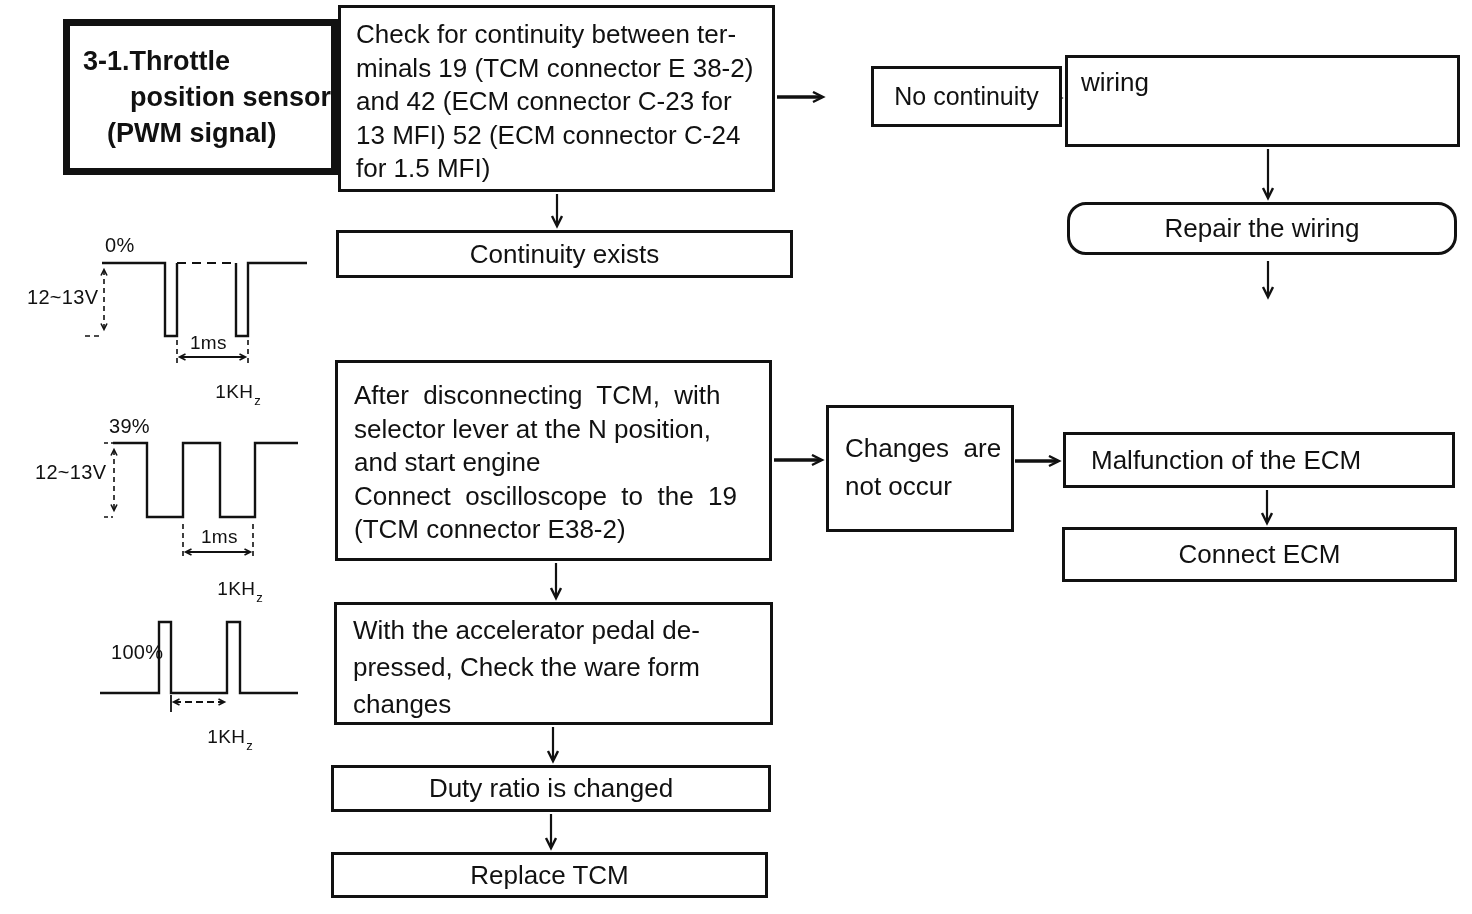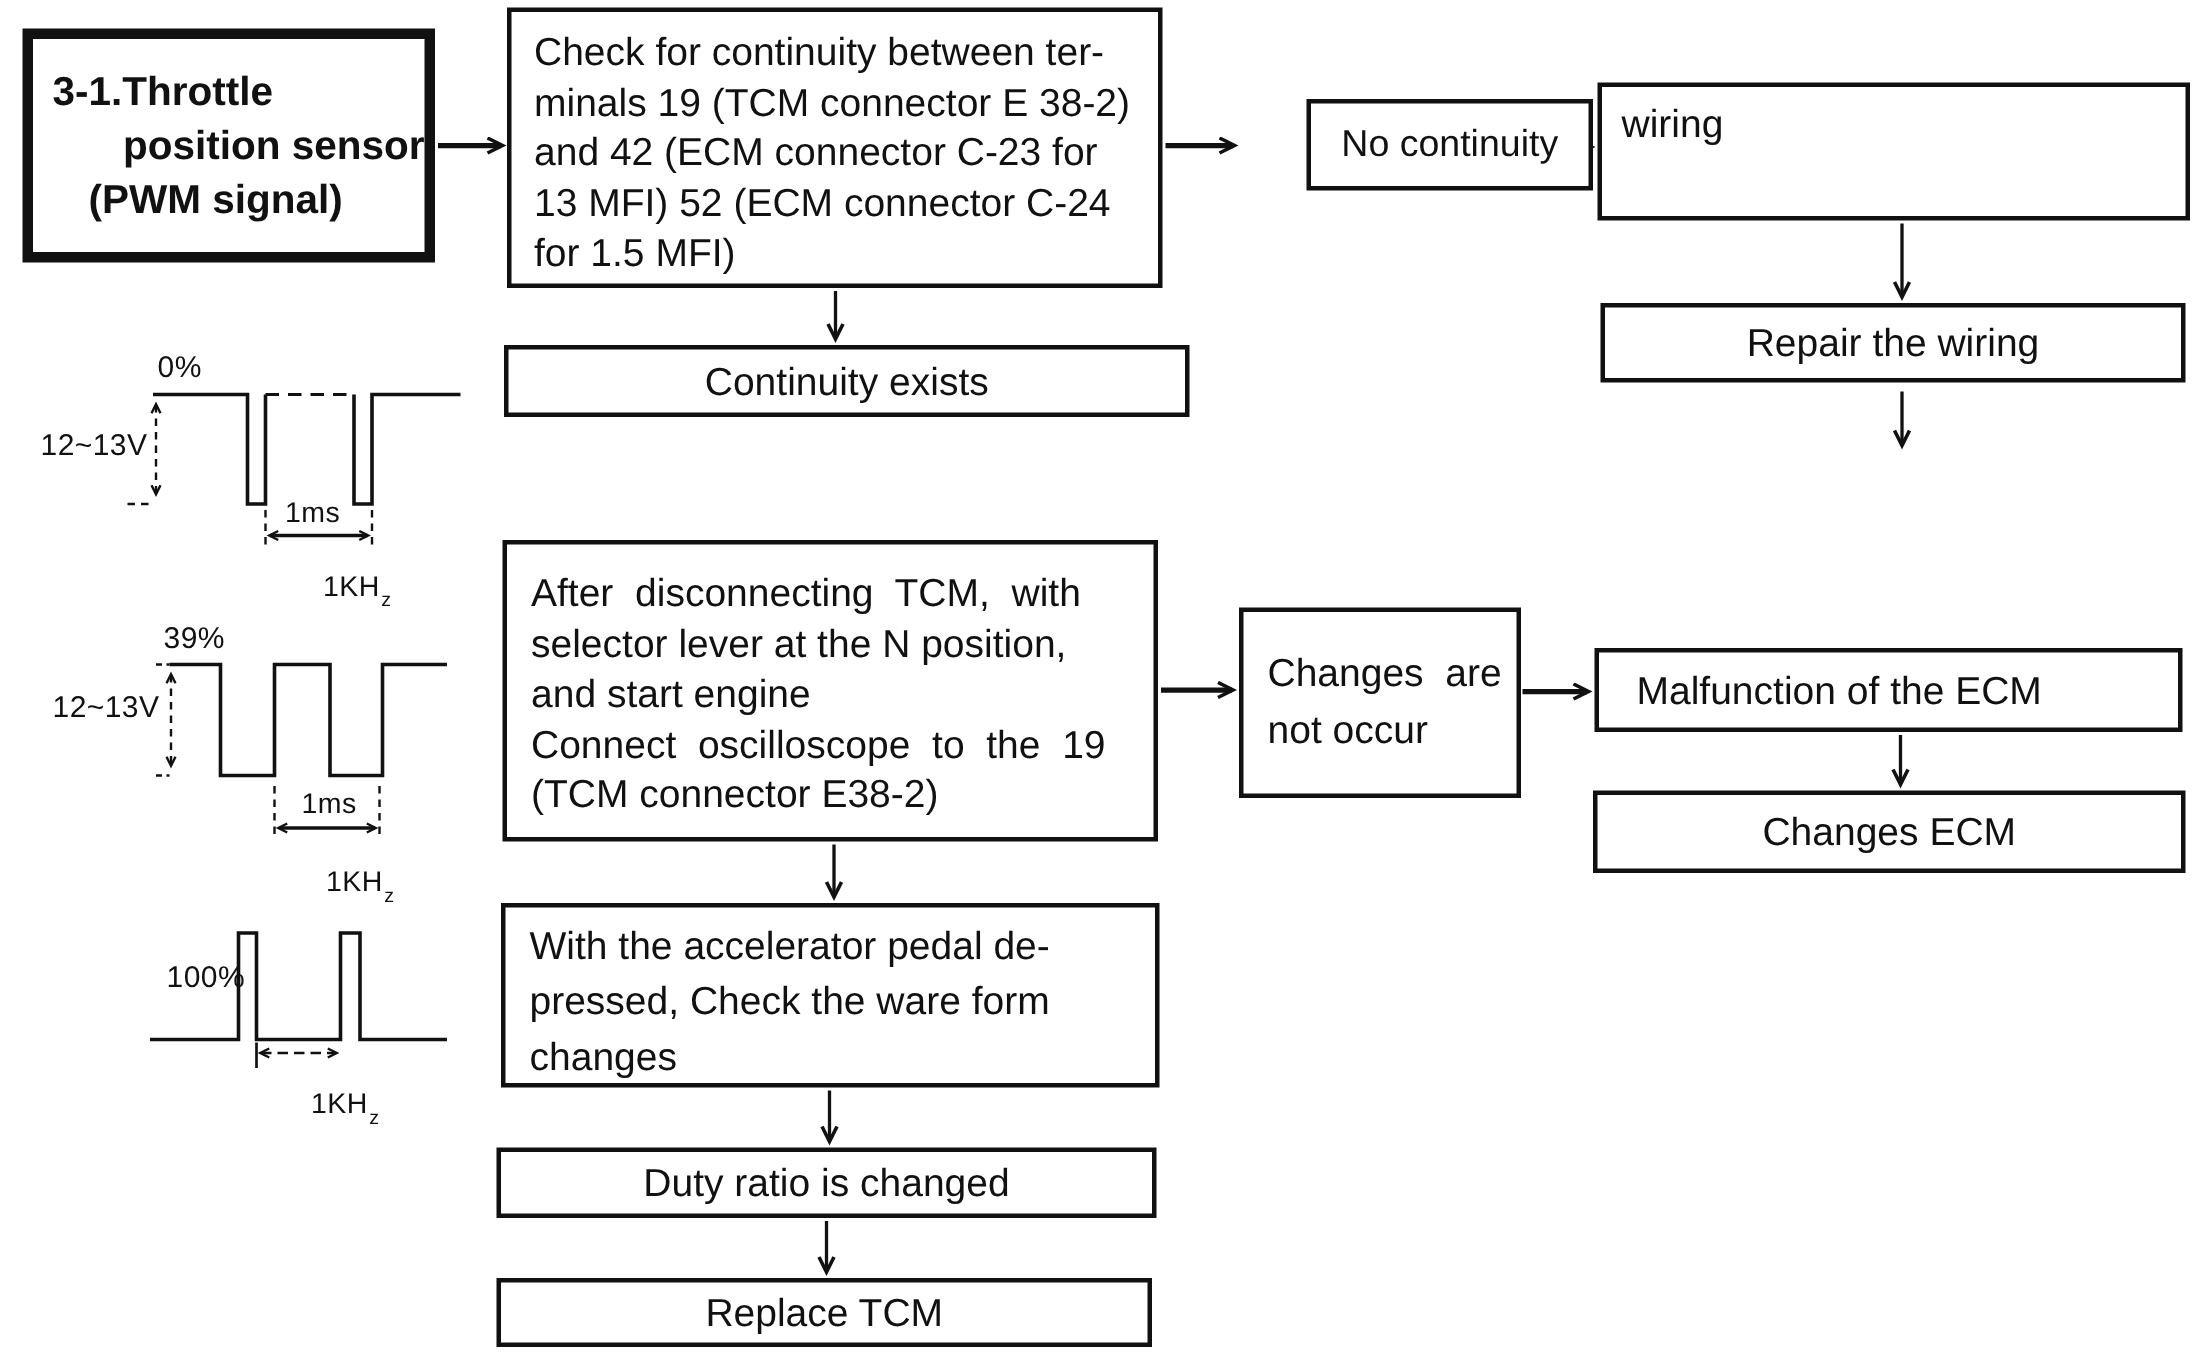--- a/index.html
+++ b/index.html
@@ -7,21 +7,21 @@
     position:relative;width:1472px;height:914px;background:#ffffff;overflow:hidden;
     font-family:"Liberation Sans","DejaVu Sans",sans-serif;color:#111;
   }
   .overlay{position:absolute;left:0;top:0;width:1472px;height:914px;}
   .box{
     position:absolute;box-sizing:border-box;border:3px solid #111;background:#fff;
     font-size:26px;color:#111;
   }
   .box.center{display:flex;align-items:center;justify-content:center;text-align:center;}
   .box .ln{white-space:pre;}
-  .title-box{border-width:7px;font-weight:700;font-size:27px;line-height:36px;}
+  .title-box{border-width:7px;font-weight:700;font-size:27px;line-height:36px;margin-left:48px;}
   .wf-label{position:absolute;font-size:20px;color:#111;white-space:pre;letter-spacing:.3px;}
   .wf-label .sub{font-size:13px;position:relative;top:7px;margin-left:1px;}
 </style>
 </head>
 <body>
 
 <div class="canvas">
 
   <svg class="overlay" width="1472" height="914" viewBox="0 0 1472 914">
     <defs>
@@ -79,21 +79,21 @@
   </div>
 
   <div class="box center" style="left:827px;top:66px;width:191px;height:61px;font-size:25px;margin-left:44px;">
     <span class="ln">No continuity</span>
   </div>
 
   <div class="box" style="left:1065px;top:55px;width:395px;height:92px;padding:5px 0 0 13px;line-height:39px;">
     <div class="ln">wiring</div>
   </div>
 
-  <div class="box center" style="left:1067px;top:202px;width:390px;height:53px;">
+  <div class="box center" style="left:1067px;top:202px;width:390px;height:53px;border-radius:19px;">
     <span class="ln">Repair the wiring</span>
   </div>
 
   <div class="box center" style="left:336px;top:230px;width:457px;height:48px;">
     <span class="ln">Continuity exists</span>
   </div>
 
   <div class="box" style="left:335px;top:360px;width:437px;height:201px;padding:16px 0 0 16px;line-height:33.5px;">
     <div class="ln">After  disconnecting  TCM,  with</div>
     <div class="ln">selector lever at the N position,</div>
@@ -105,21 +105,21 @@
   <div class="box" style="left:826px;top:405px;width:188px;height:127px;padding:21px 0 0 16px;line-height:38px;">
     <div class="ln">Changes  are</div>
     <div class="ln">not occur</div>
   </div>
 
   <div class="box" style="left:1063px;top:432px;width:392px;height:56px;display:flex;align-items:center;padding-left:25px;">
     <span class="ln">Malfunction of the ECM</span>
   </div>
 
   <div class="box center" style="left:1062px;top:527px;width:395px;height:55px;">
-    <span class="ln">Changes ECM</span>
+    <span class="ln">Connect ECM</span>
   </div>
 
   <div class="box" style="left:334px;top:602px;width:439px;height:123px;padding:7px 0 0 16px;line-height:37px;">
     <div class="ln">With the accelerator pedal de-</div>
     <div class="ln">pressed, Check the ware form</div>
     <div class="ln">changes</div>
   </div>
 
   <div class="box center" style="left:331px;top:765px;width:440px;height:47px;">
     <span class="ln">Duty ratio is changed</span>

